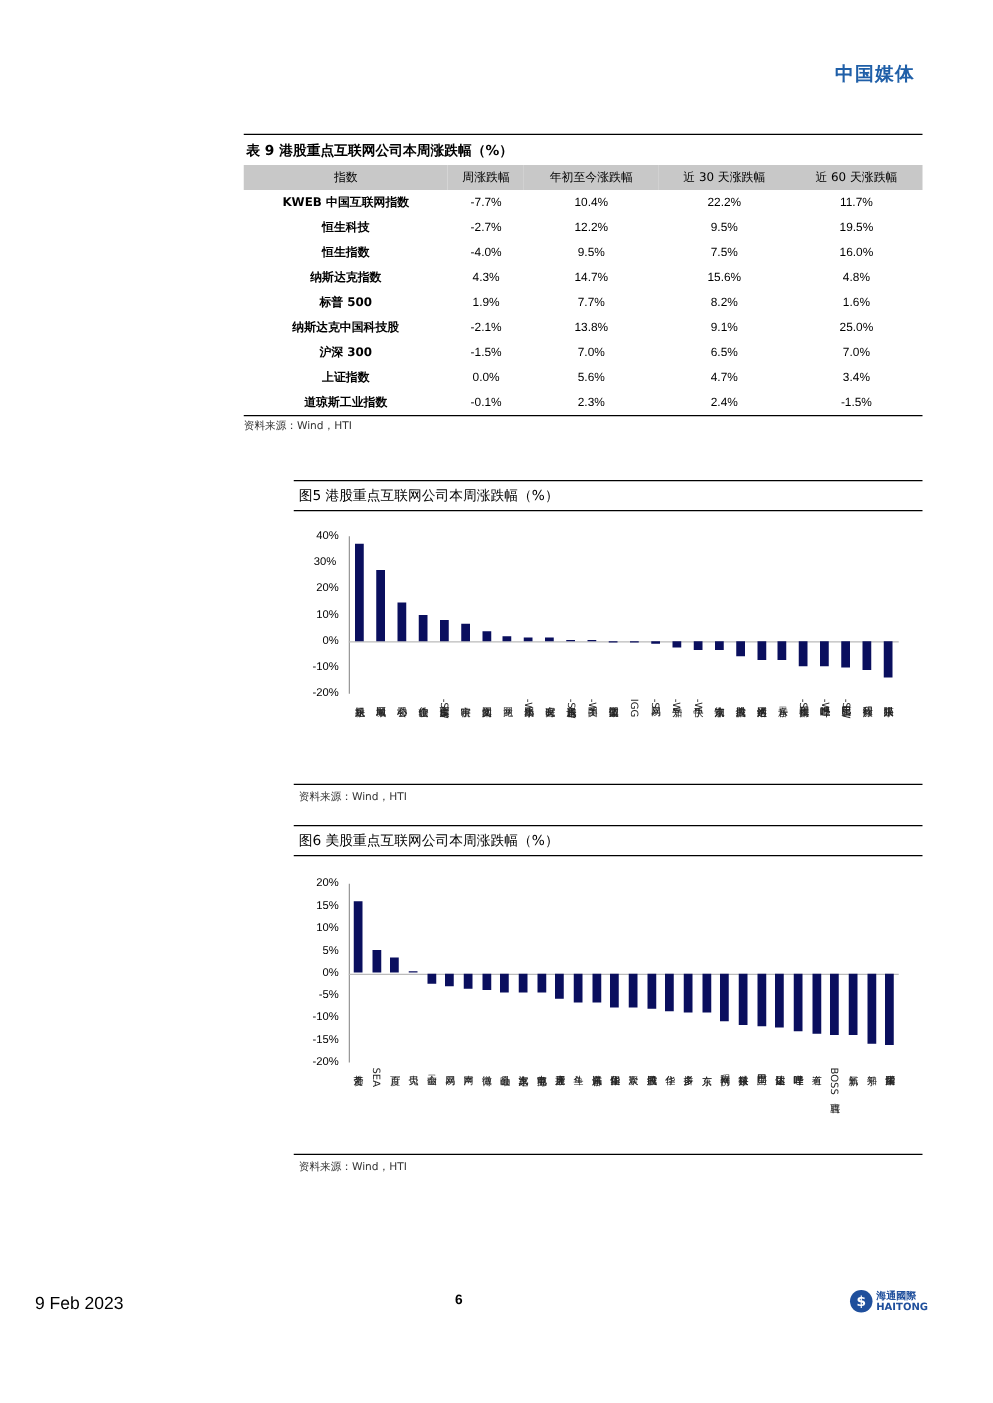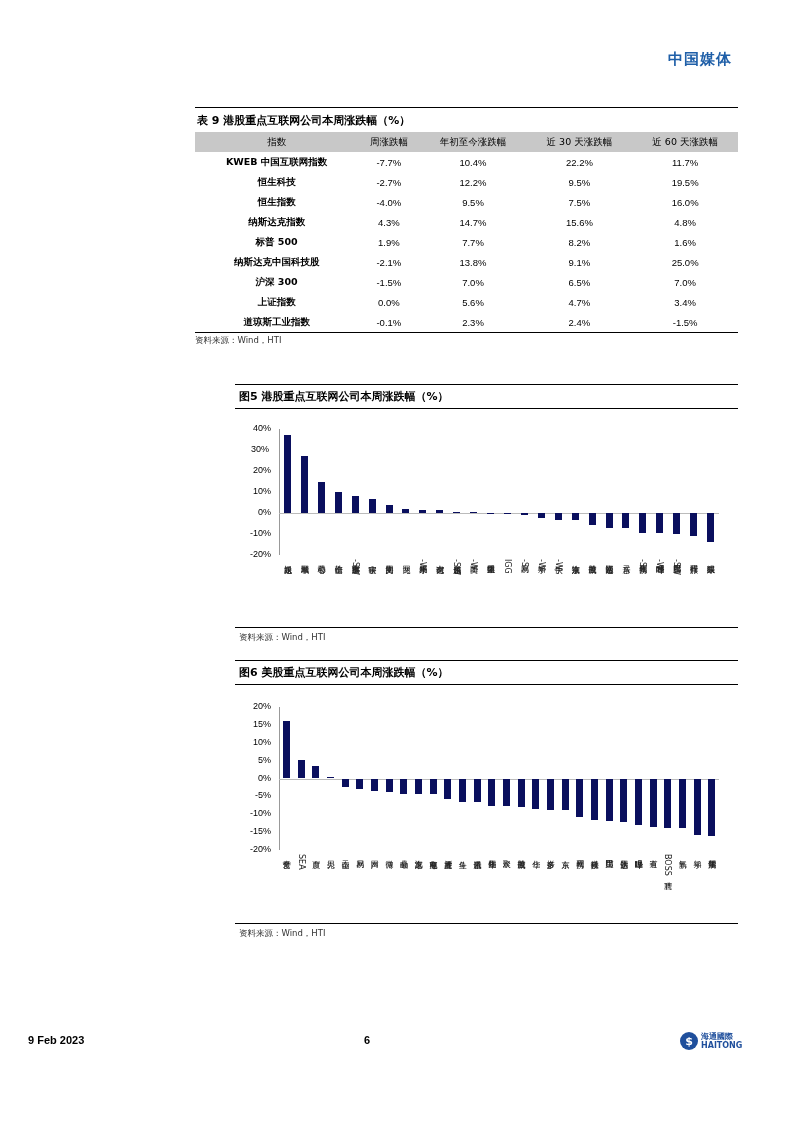--- a/index.html
+++ b/index.html
@@ -8,30 +8,30 @@
   .tbl-wrap { position:absolute; left:195px; top:107px; width:543px; }
   .rule-top { border-top:1.5px solid #000; }
   .tbl-title { font-size:11px; font-weight:bold; padding:5px 0 4px 2px; }
   table { width:100%; border-collapse:collapse; font-size:9.5px; }
   thead th { background:#c8c8c8; font-weight:normal; height:20px; text-align:center; font-size:9.5px; }
   tbody td { text-align:center; height:20px; font-family:"Liberation Sans", sans-serif; font-size:9.5px; }
   tbody td.nm { font-family:"DejaVu Sans", sans-serif; font-weight:bold; font-size:9.5px; }
   .tbl-bottom { border-top:1.5px solid #000; }
   .src { font-size:8.5px; color:#333; padding-top:2px; }
   .fig { position:absolute; left:235px; width:503px; }
-  .fig-title { border-top:1.5px solid #000; border-bottom:1.5px solid #000; font-size:11px; font-weight:bold; padding:4px 4px; }
+  .fig-title { border-top:1.5px solid #000; border-bottom:1.5px solid #000; font-size:11px; font-weight:normal; padding:4px 4px; }
   .fig-bottom { border-top:1.5px solid #000; }
   .fig-src { font-size:8.5px; color:#333; padding:4px 4px; }
   .chart { position:relative; }
   .ytick { position:absolute; font-family:"Liberation Sans", sans-serif; font-size:9px; text-align:right; width:32px; }
   .axis-y { position:absolute; border-left:1px solid #999; }
   .axis-x { position:absolute; border-top:1px solid #bbb; }
   .bar { position:absolute; background:#0a0f5e; width:7px; }
   .xl { position:absolute; font-size:8px; writing-mode:vertical-rl; white-space:nowrap; line-height:8px; color:#222; }
-  .foot-date { position:absolute; left:28px; top:1034px; font-size:11px; font-weight:bold; font-family:"Liberation Sans", sans-serif;text-align:center; }
+  .foot-date { position:absolute; left:28px; top:1034px; font-size:14px; font-weight:normal; font-family:"Liberation Sans", sans-serif;text-align:center; }
   .foot-page { position:absolute; left:364px; top:1034px; font-size:11px; font-weight:bold; font-family:"Liberation Sans", sans-serif; }
   .logo { position:absolute; left:680px; top:1032px; display:flex; align-items:center; gap:3px; }
   .logo-mark { width:18px; height:18px; border-radius:50%; background:#1f4f9c; color:#fff; font-size:11px; font-weight:bold; display:flex; align-items:center; justify-content:center; }
   .logo-txt { color:#1f4f9c; font-size:8px; line-height:9px; font-weight:bold; }
 </style>
 </head>
 <body>
 
 <div class="hdr">中国媒体</div>
 

